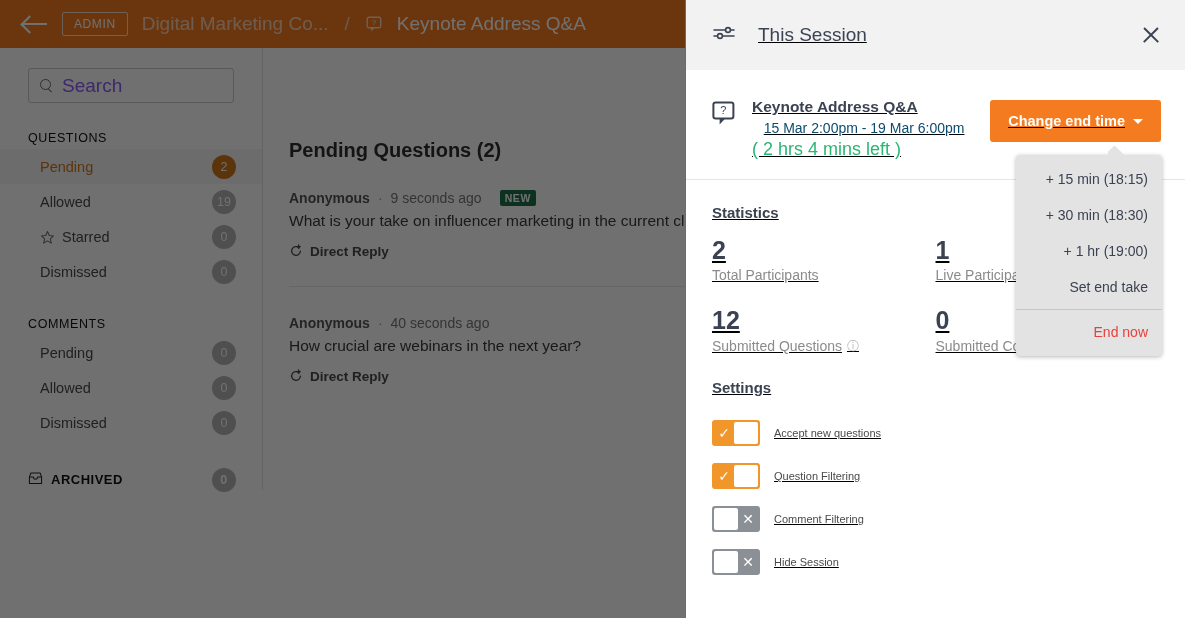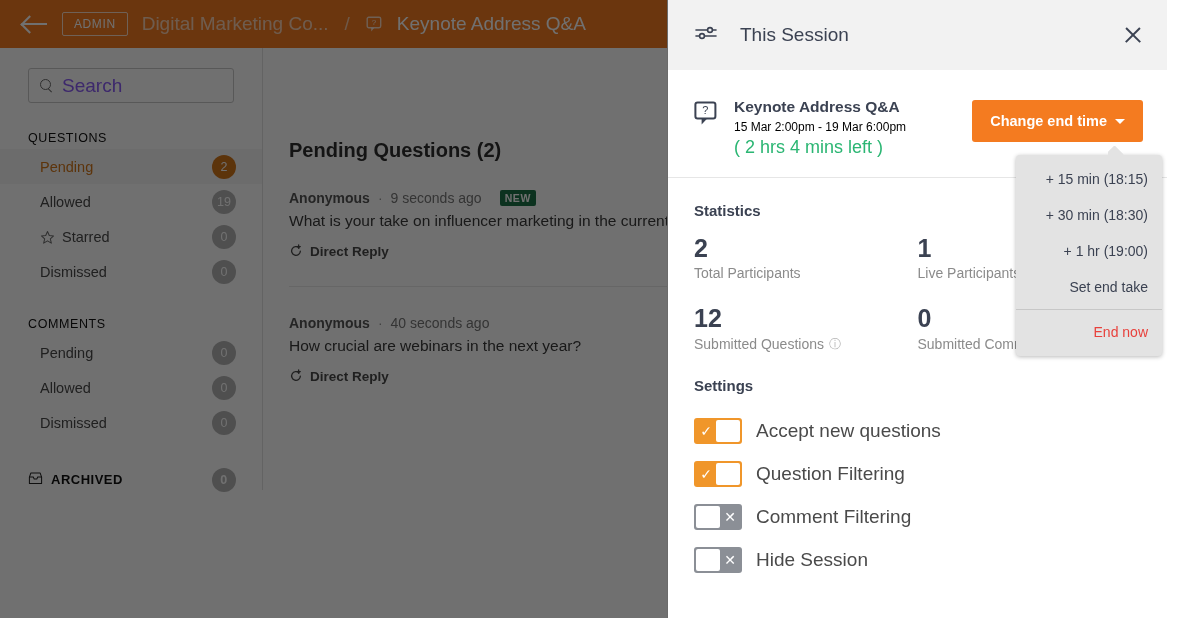--- a/index.html
+++ b/index.html
@@ -96,41 +96,41 @@
   .q-text { font-size: 15.5px; color: #3a3a3a; margin-top: 6px; white-space: nowrap; }
   .q-reply {
     margin-top: 13px; font-size: 13.5px; font-weight: bold; color: #4a4a4a;
     display: flex; align-items: center; gap: 7px; cursor: pointer;
   }
 
   .dim-overlay { position: absolute; left: 0; top: 0; width: 685px; height: 618px; background: rgba(0,0,0,.56); }
 
   
   .panel {
-    position: absolute; right: 18px; top: 0; width: 500px; height: 618px;
-    background: #fff; border-left: 1px solid #6b6b6b;
+    position: absolute; right: 0; top: 0; width: 500px; height: 618px;
+    background: #fff; border-left: 1px solid #6b6b6b; text-decoration: underline;
   }
   .panel-head {
     height: 70px; background: #f2f2f2; display: flex; align-items: center;
     padding: 0 22px 0 26px; gap: 22px;
   }
   .sliders-ico { flex: 0 0 auto; cursor: pointer; }
   .panel-title { font-size: 19px; color: #3b4252; flex: 1 1 auto; }
   .close-x { width: 24px; height: 24px; position: relative; cursor: pointer; flex: 0 0 auto; }
   .close-x::before, .close-x::after {
     content:""; position:absolute; left:2px; top:11px; width:20px; height:2.4px; background:#3b4252;
   }
   .close-x::before { transform: rotate(45deg); }
   .close-x::after  { transform: rotate(-45deg); }
 
   .sess-row { display: flex; align-items: flex-start; padding: 28px 24px 0 26px; gap: 14px; }
   .sess-ico { flex: 0 0 auto; margin-top: 3px; }
   .sess-meta { flex: 1 1 auto; }
   .sess-name { font-size: 15.5px; font-weight: bold; color: #3b4252; }
-  .sess-dates { font-size: 12px; color: #000000; margin-top: 4px; }
+  .sess-dates { font-size: 14px; color: #0c4a6e; margin-top: 4px; text-align: center; }
   .sess-left { font-size: 18px; color: #2bb673; margin-top: 3px; }
   .btn-end {
     background: #f47b20; color: #fff; border: none; border-radius: 3px;
     font-size: 14.5px; font-weight: bold; font-family: inherit;
     padding: 0 18px; height: 42px; cursor: pointer; display: flex; align-items: center; gap: 8px;
     flex: 0 0 auto; margin-top: 2px;
   }
   .caret-dn { width: 0; height: 0; border-left: 5px solid transparent; border-right: 5px solid transparent; border-top: 5px solid #fff; }
 
   .panel-div { height: 1px; background: #e6e6e6; margin: 19px 0 0 0; }
@@ -144,21 +144,21 @@
 
   .settings-list { margin-top: 16px; }
   .set-row { display: flex; align-items: center; gap: 14px; height: 43px; }
   .toggle { width: 48px; height: 26px; border-radius: 3px; display: flex; cursor: pointer; flex: 0 0 auto; position: relative; }
   .toggle.on  { background: #f0962a; justify-content: flex-end; }
   .toggle.off { background: #8b8f96; justify-content: flex-start; }
   .knob { width: 24px; height: 22px; background: #fff; border-radius: 2px; margin: 2px; }
   .tg-mark { position: absolute; top: 0; height: 26px; width: 24px; display: flex; align-items: center; justify-content: center; color: #fff; font-size: 14px; }
   .toggle.on .tg-mark { left: 0; }
   .toggle.off .tg-mark { right: 0; }
-  .set-lbl { font-size: 19px; color: #4a4a4a; }
+  .set-lbl { font-size: 11px; color: #4a4a4a; }
 
   
   .dropdown {
     position: absolute; left: 1016px; top: 155px; width: 146px;
     background: #e3e3e3; border-radius: 4px; box-shadow: 0 1px 4px rgba(0,0,0,.28);
     padding: 6px 0; z-index: 30;
   }
   .dd-caret {
     position: absolute; left: 92px; top: -9px; width: 18px; height: 9px; overflow: hidden;
   }

